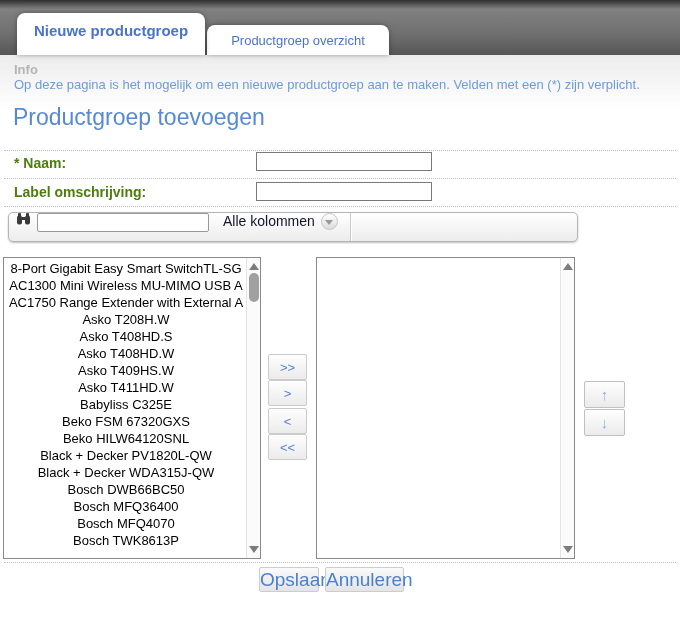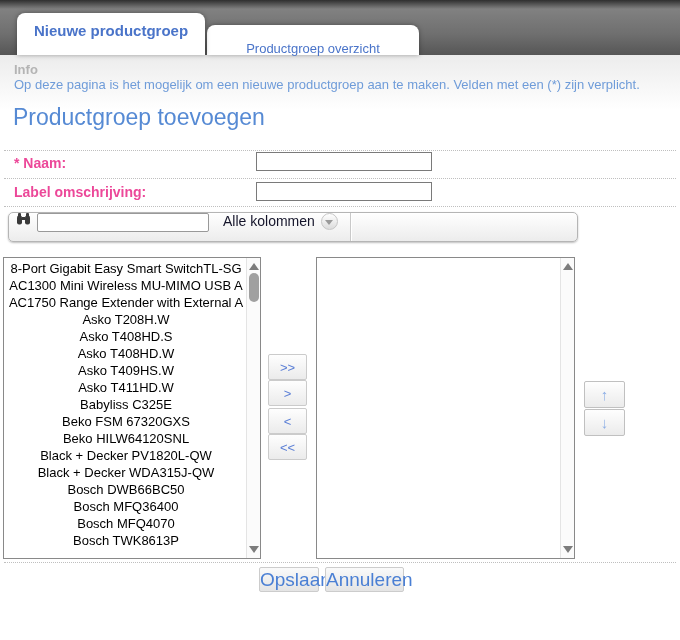--- a/index.html
+++ b/index.html
@@ -12,30 +12,30 @@
   .header {
     position:absolute; left:0; top:0; width:680px; height:55px;
     background:linear-gradient(180deg,#2f2f2f 0px,#818181 9px,#6f6f6f 34px,#565656 55px);
   }
   .tab {
     position:absolute; background:#fff; border-radius:8px 8px 0 0;
     color:#4a74c9; text-align:center; box-shadow:0 0 5px rgba(0,0,0,0.35);
     cursor:pointer;
   }
   .tab-active { left:17px; top:13px; width:188px; height:42px; font-size:15px; font-weight:bold; padding-top:9px; z-index:3; }
-  .tab-inactive { left:207px; top:25px; width:212px; height:30px; font-size:13px; padding-top:16px; z-index:2; }
+  .tab-inactive { left:207px; top:25px; width:182px; height:30px; font-size:13px; padding-top:8px; z-index:2; }
   .content-fade { position:absolute; left:0; top:55px; width:680px; height:55px;
     background:linear-gradient(180deg,#ececec 0,#ffffff 100%); z-index:0; }
   
   .info-heading { position:absolute; left:14px; top:62px; font-size:13px; font-weight:bold; color:#b4b4b4; z-index:1; }
   .info-text { position:absolute; left:14px; top:77px; width:660px; font-size:13px; color:#6f9cd9; z-index:1; }
   .page-title { position:absolute; left:13px; top:104px; font-size:23px; color:#568ad4; z-index:1; }
   
   .dotline { position:absolute; left:4px; width:672px; height:0; border-top:1px dotted #bfbfbf; z-index:1; }
-  .fld-label { position:absolute; left:14px; font-size:14px; font-weight:bold; color:#ec4899; z-index:1; }
+  .fld-label { position:absolute; left:14px; font-size:14px; font-weight:bold; color:#4d7c0f; z-index:1; }
   .fld-input { position:absolute; left:256px; width:176px; height:19px; border:1px solid #7a7a7a;
     background:#fff; font-size:13px; font-family:inherit; padding:0 3px; z-index:1; }
   
   .toolbar {
     position:absolute; left:8px; top:212px; width:570px; height:30px;
     border:1px solid #b5b5b5; border-radius:5px;
     background:linear-gradient(180deg,#ffffff 0,#ececec 100%);
     box-shadow:0 1px 2px rgba(0,0,0,0.25), inset 0 1px 0 #fff;
     display:flex; align-items:flex-start; padding-left:8px; z-index:1;
   }

